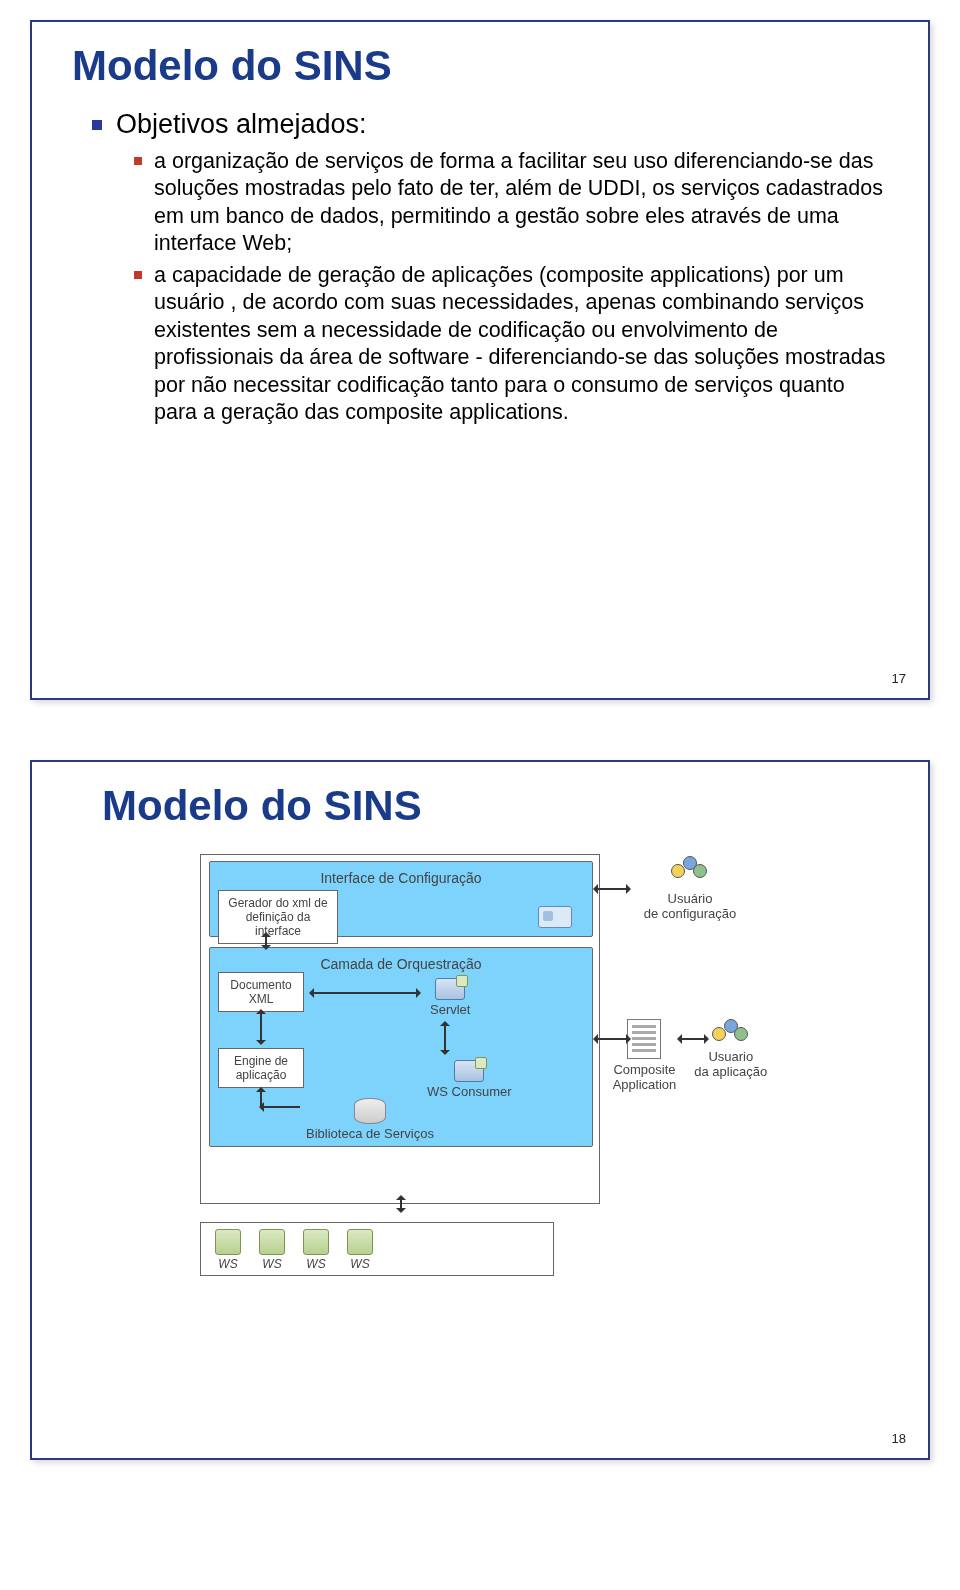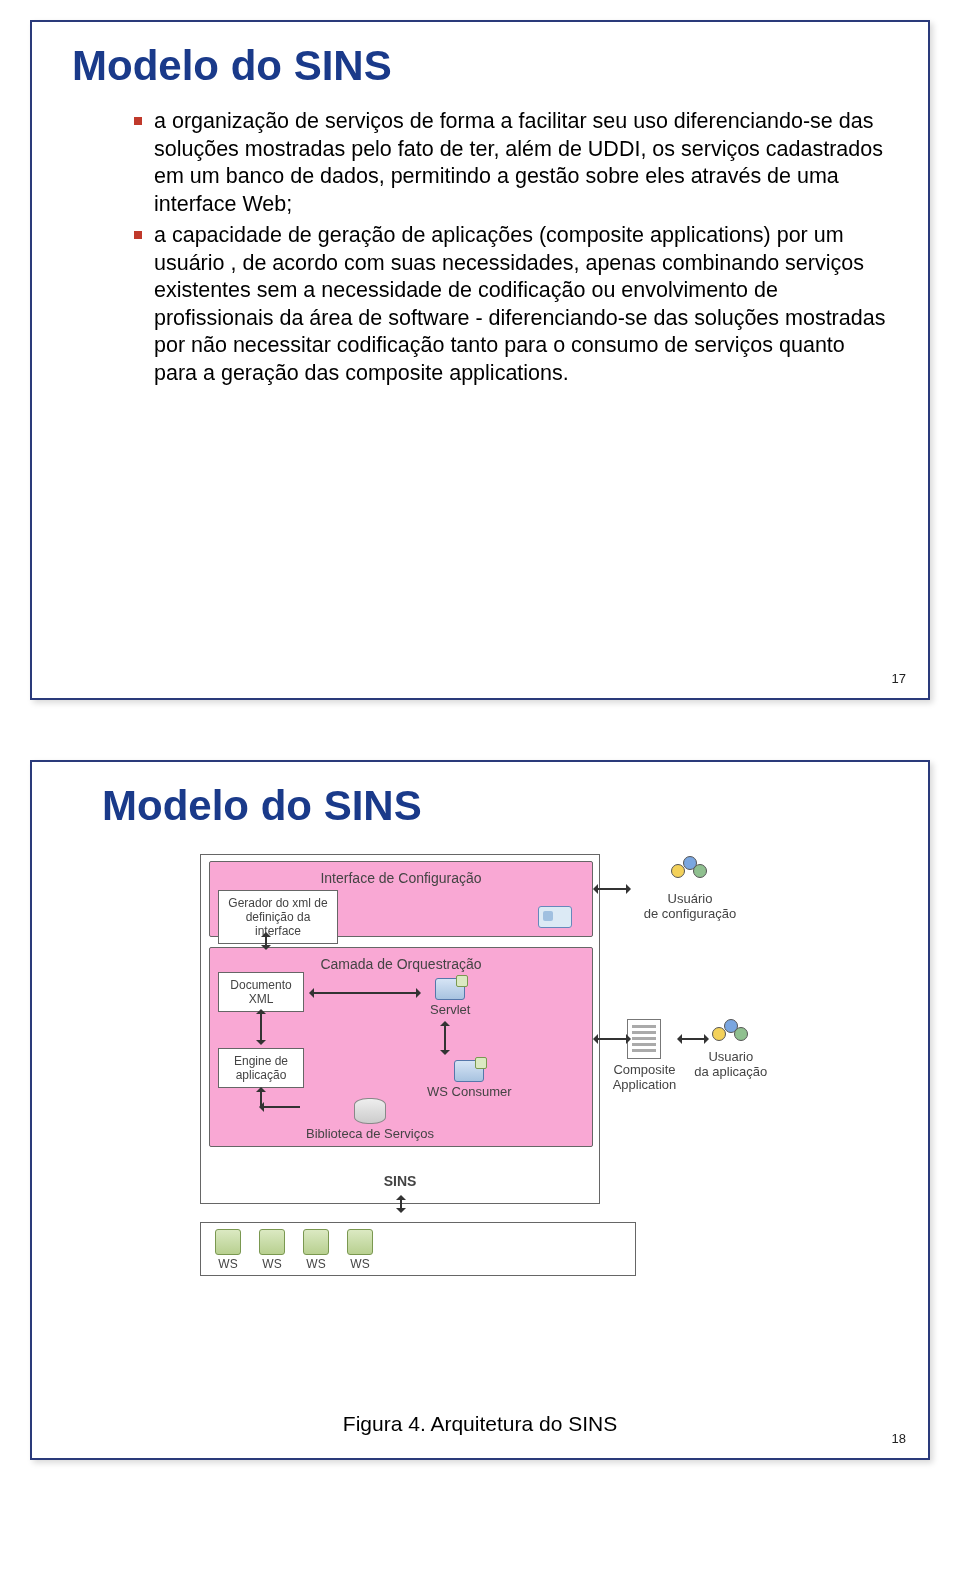--- a/index.html
+++ b/index.html
@@ -78,21 +78,21 @@
     margin: 10px auto 0 auto;
     position: relative;
     font-size: 13px;
     color: #444;
   }
   .big-box {
     border: 1.5px solid #666;
     border-radius: 2px;
     padding: 6px 8px 10px 8px;
     position: relative;
-    background: #f9a8d4;
+    background: #7dd3fc;
   }
   .layer-label {
     text-align: center;
     font-size: 14px;
     margin: 2px 0 4px 0;
   }
   .sub-box {
     border: 1.5px solid #666;
     padding: 5px;
     font-size: 12px;
@@ -207,20 +207,24 @@
     border:5px solid transparent;border-top-color:#333;
   }
   .inner-abs{position:absolute;}
 </style>
 </head>
 <body>
 
 <div class="slide">
   <div class="slide-title">Modelo do SINS</div>
 
+  <div class="bullet-l1">
+    <div class="sq"></div>
+    <div class="txt">Objetivos almejados:</div>
+  </div>
 
   <div class="bullet-l2">
     <div class="sq"></div>
     <div class="txt">a organização de serviços de forma a facilitar seu uso diferenciando-se das soluções mostradas pelo fato de ter, além de UDDI, os serviços cadastrados em um banco de dados, permitindo a gestão sobre eles através de uma interface Web;</div>
   </div>
 
   <div class="bullet-l2">
     <div class="sq"></div>
     <div class="txt">a capacidade de geração de aplicações (composite applications) por um usuário , de acordo com suas necessidades, apenas combinando serviços existentes sem a necessidade de codificação ou envolvimento de profissionais da área de software  - diferenciando-se das soluções mostradas por não necessitar codificação tanto para o consumo de serviços quanto para a geração das composite applications.</div>
   </div>
@@ -269,21 +273,20 @@
 
         <div class="arrow-h dbl" style="left:100px;top:44px;width:110px;"></div>
         <div class="arrow-v dbl" style="left:50px;top:62px;height:34px;"></div>
         <div class="arrow-v dbl" style="left:234px;top:74px;height:32px;"></div>
         <div class="arrow-v" style="left:50px;top:140px;height:18px;"></div>
         <div class="arrow-h" style="left:50px;top:158px;width:40px;"></div>
       </div>
 
       <div class="arrow-v dbl" style="left:64px;top:78px;height:16px;"></div>
 
-      <div class="sins-label">SINS</div>
     </div>
 
     <div class="right-col">
       <div class="right-item">
         <div class="users-icon">
             <span class="u u1"></span>
             <span class="u u2"></span>
             <span class="u u3"></span>
           </div>
         <div style="white-space:pre-line;margin-top:7px;">Usuário
@@ -305,28 +308,27 @@
           <div style="white-space:pre-line;">Usuario
 da aplicação</div>
         </div>
       </div>
     </div>
 
     <div class="arrow-h dbl" style="left:394px;top:40px;width:36px;"></div>
     <div class="arrow-h dbl" style="left:394px;top:190px;width:36px;"></div>
     <div class="arrow-h dbl" style="left:478px;top:190px;width:30px;"></div>
 
-    <div class="servicos-box inner-abs" style="left:0;top:362px;width:436px;">
+    <div class="servicos-box inner-abs" style="left:0;top:362px;width:354px;font-style:italic;">
       <div class="svc-row">
         <div class="svc-item"><div class="svc-icon"></div><span>WS</span></div>
         <div class="svc-item"><div class="svc-icon"></div><span>WS</span></div>
         <div class="svc-item"><div class="svc-icon"></div><span>WS</span></div>
         <div class="svc-item"><div class="svc-icon"></div><span>WS</span></div>
       </div>
     </div>
 
     <div class="arrow-v dbl" style="left:200px;top:348px;height:16px;"></div>
 
   </div>
 
-  <div class="caption">Figura 4. Arquitetura do SINS</div>
   <div class="page-num">18</div>
 </div>
 
 </body></html>

